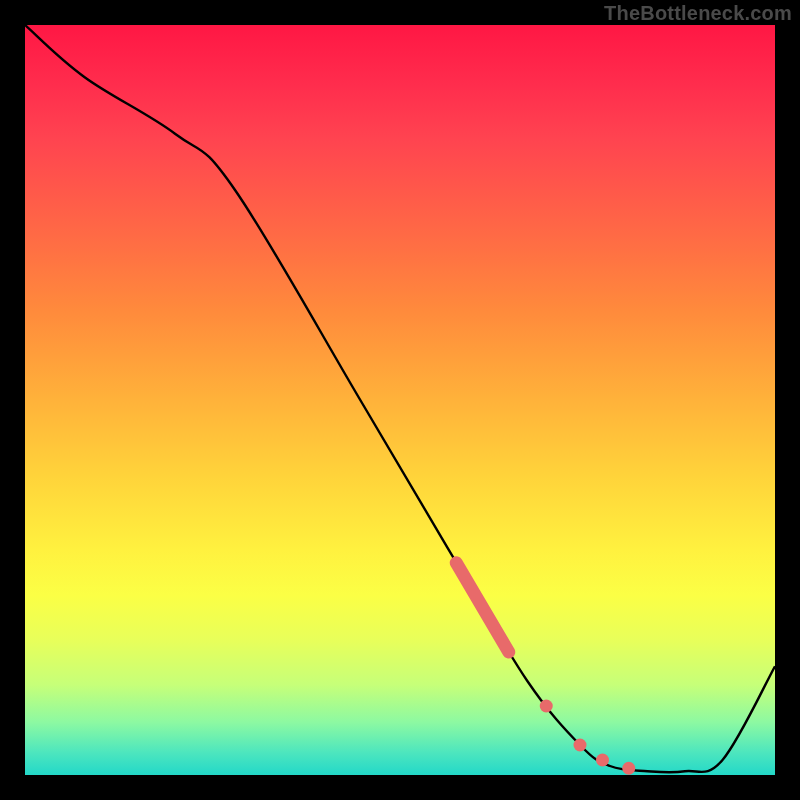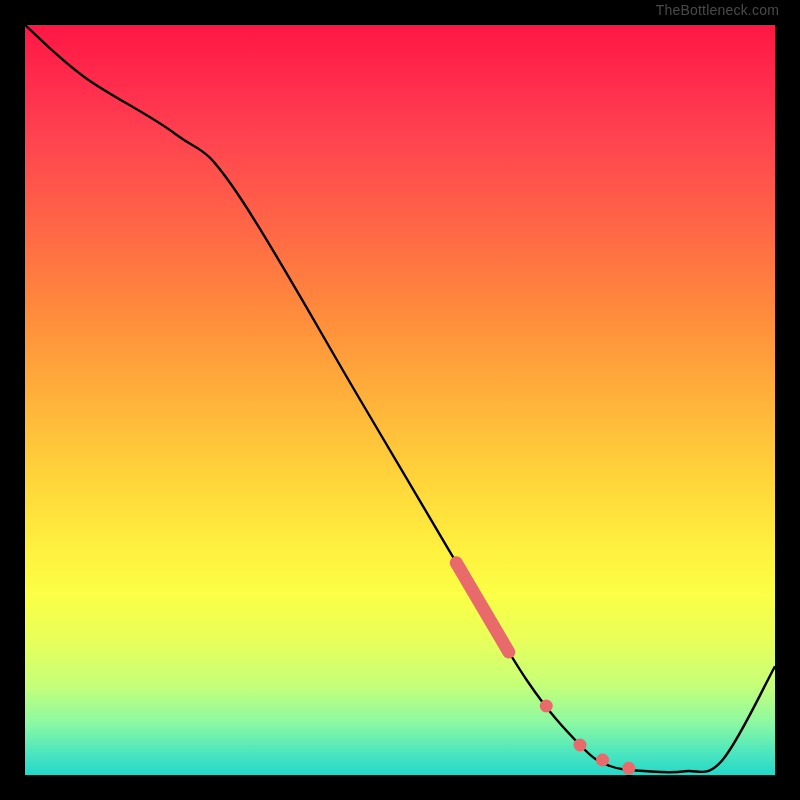--- a/index.html
+++ b/index.html
@@ -22,25 +22,25 @@
       #fff13f 70%,
       #fbff45 76%,
       #e8ff5a 82%,
       #c6ff79 88%,
       #8cf9a2 93%,
       #4de6be 97%,
       #23d8c9 100%);
   }
   .watermark {
     position: absolute;
-    right: 21px;
+    right: 8px;
     top: 2px;
     font-family: Arial, Helvetica, sans-serif;
-    font-size: 14px;
-    font-weight: 400;
+    font-size: 20px;
+    font-weight: 700;
     color: #4a4a4a;
     letter-spacing: 0.2px;
   }
   svg.curve {
     position: absolute;
     left: 25px;
     top: 25px;
     width: 750px;
     height: 750px;
     pointer-events: none;

